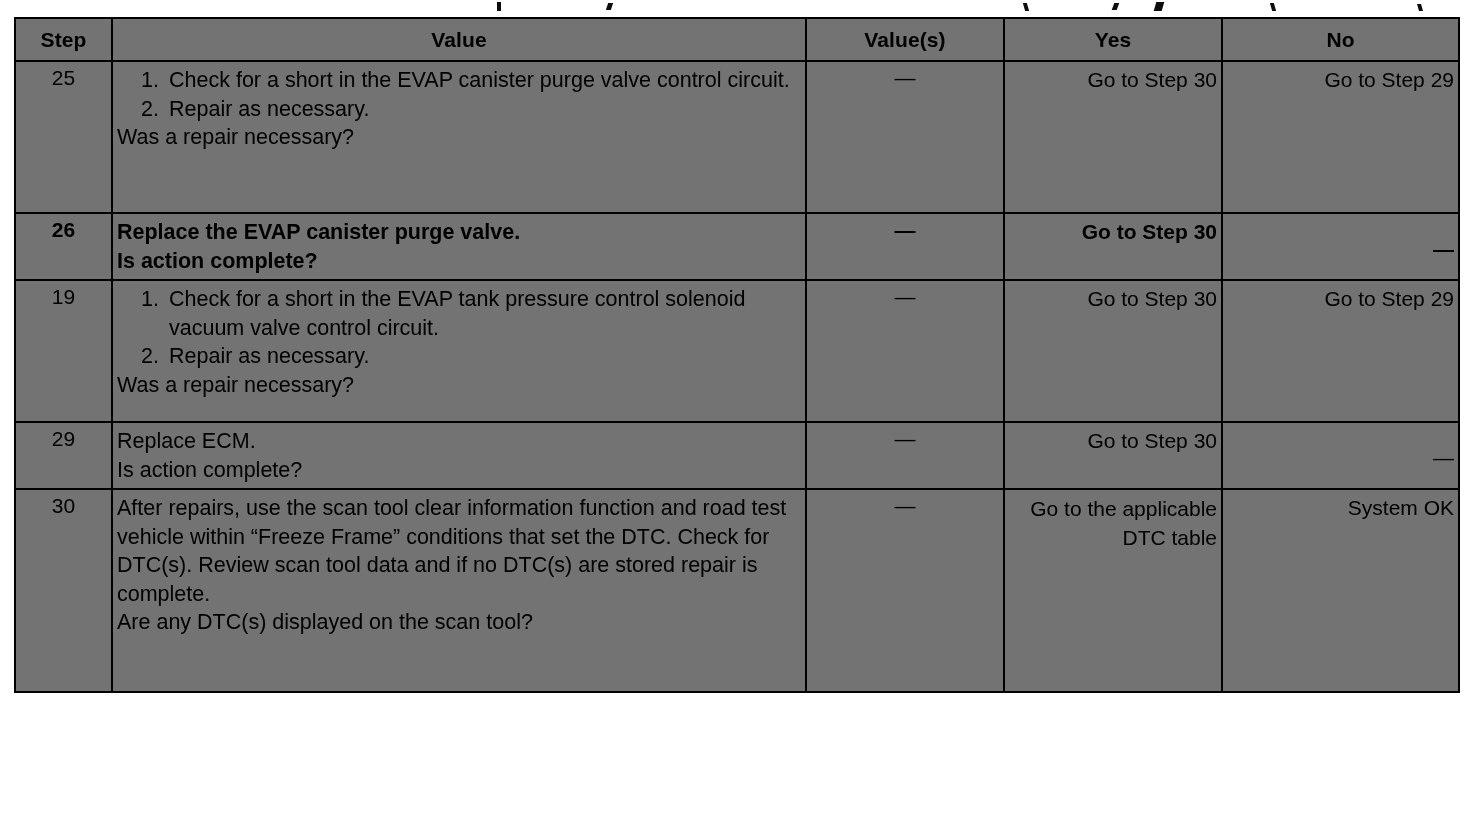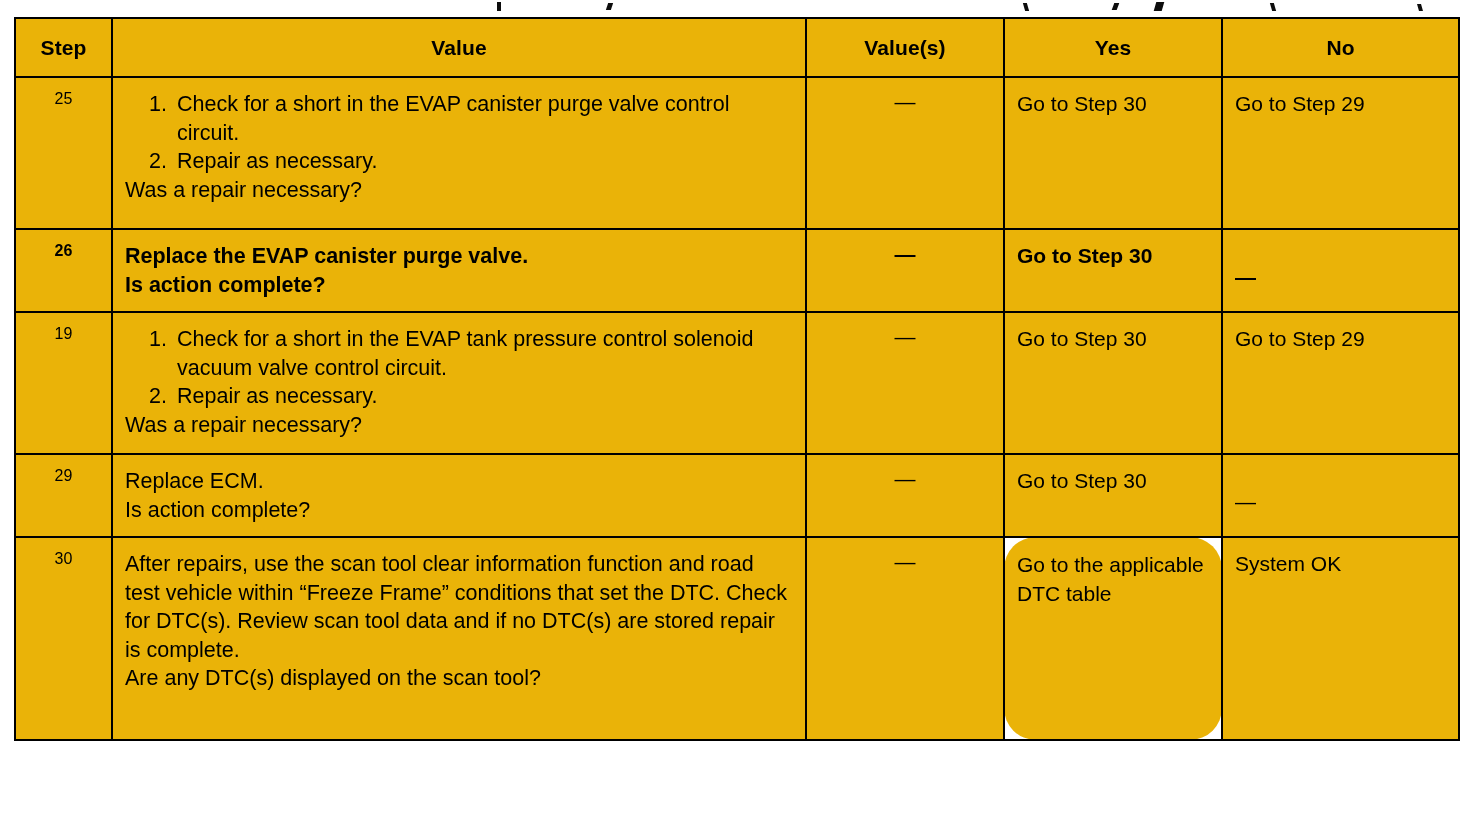--- a/index.html
+++ b/index.html
@@ -31,23 +31,23 @@
     position: absolute;
     left: 14px;
     top: 17px;
     width: 1444px;
     border-collapse: collapse;
     table-layout: fixed;
     background: #ffffff;
   }
   table.dtc td, table.dtc th {
     border: 2px solid #000000;
-    padding: 12px;
+    padding: 4px;
     vertical-align: top;
-    background: #eab308;
+    background: #737373;
   }
 
   
   col.c-step   { width: 97px; }
   col.c-action { width: 694px; }
   col.c-value  { width: 198px; }
   col.c-yes    { width: 218px; }
   col.c-no     { width: 237px; }
 
   
@@ -58,34 +58,34 @@
     font-size: 21px;
     line-height: 33px;
     vertical-align: middle;
     letter-spacing: 0.1px;
   }
 
   
   td.step {
     text-align: center;
     vertical-align: middle;
-    font-size: 16px;
+    font-size: 21px;
   }
   td.action {
     padding: 7px 6px 6px 11px;
     font-size: 21.5px;
     line-height: 28.5px;
   }
   td.value {
     text-align: center;
     vertical-align: middle;
     font-size: 21px;
   }
   td.branch {
-    text-align: left;
+    text-align: right;
     vertical-align: bottom;
     font-size: 21px;
     padding-bottom: 7px;
     line-height: 27px;
   }
   td.branch.mid {
     vertical-align: middle;
     padding-bottom: 0;
   }
 
@@ -202,19 +202,19 @@
         <td class="branch mid"><span class="dash">—</span></td>
       </tr>
 
       <tr style="height:203px;">
         <td class="step">30</td>
         <td class="action">
           <div class="plain-line">After repairs, use the scan tool clear information function and road test vehicle within “Freeze Frame” conditions that set the DTC. Check for DTC(s). Review scan tool data and if no DTC(s) are stored repair is complete.</div>
           <div class="qline">Are any DTC(s) displayed on the scan tool?</div>
         </td>
         <td class="value"><span class="dash">—</span></td>
-        <td class="branch" style="line-height:29px;border-radius:32px;">Go to the applicable DTC table</td>
+        <td class="branch" style="line-height:29px;">Go to the applicable DTC table</td>
         <td class="branch">System OK</td>
       </tr>
 
     </tbody>
   </table>
 </div>
 
 </body></html>

